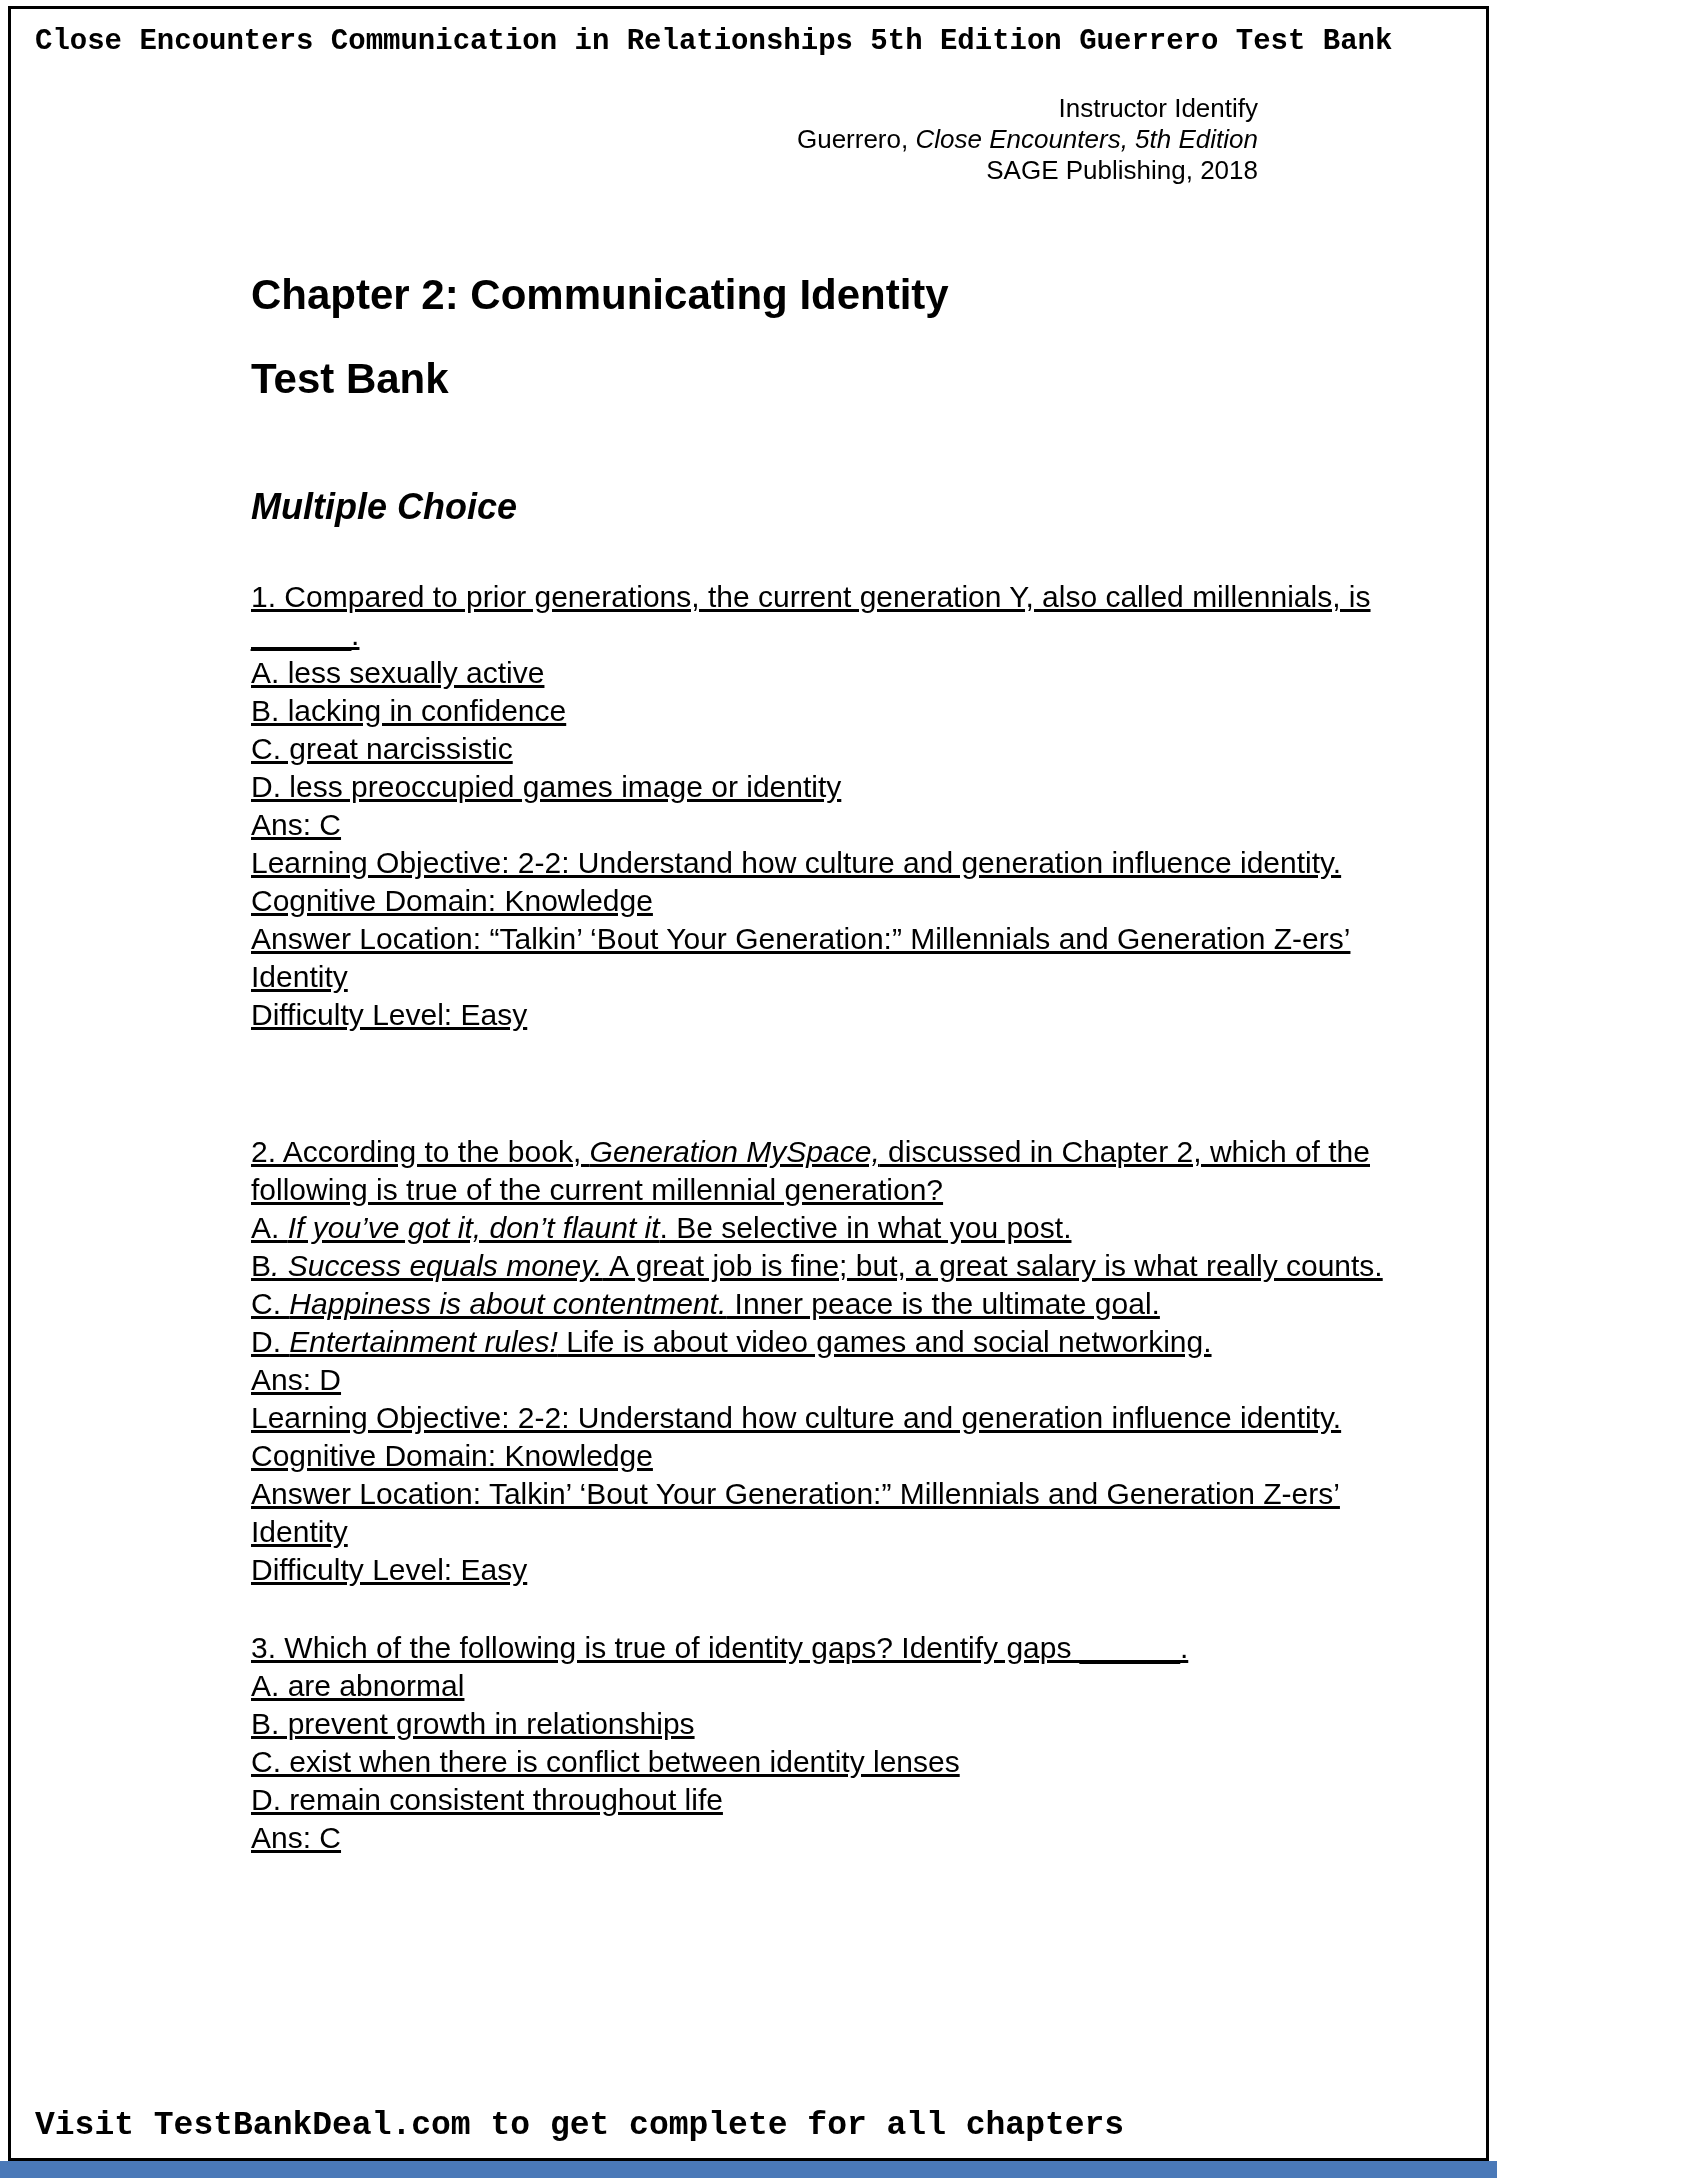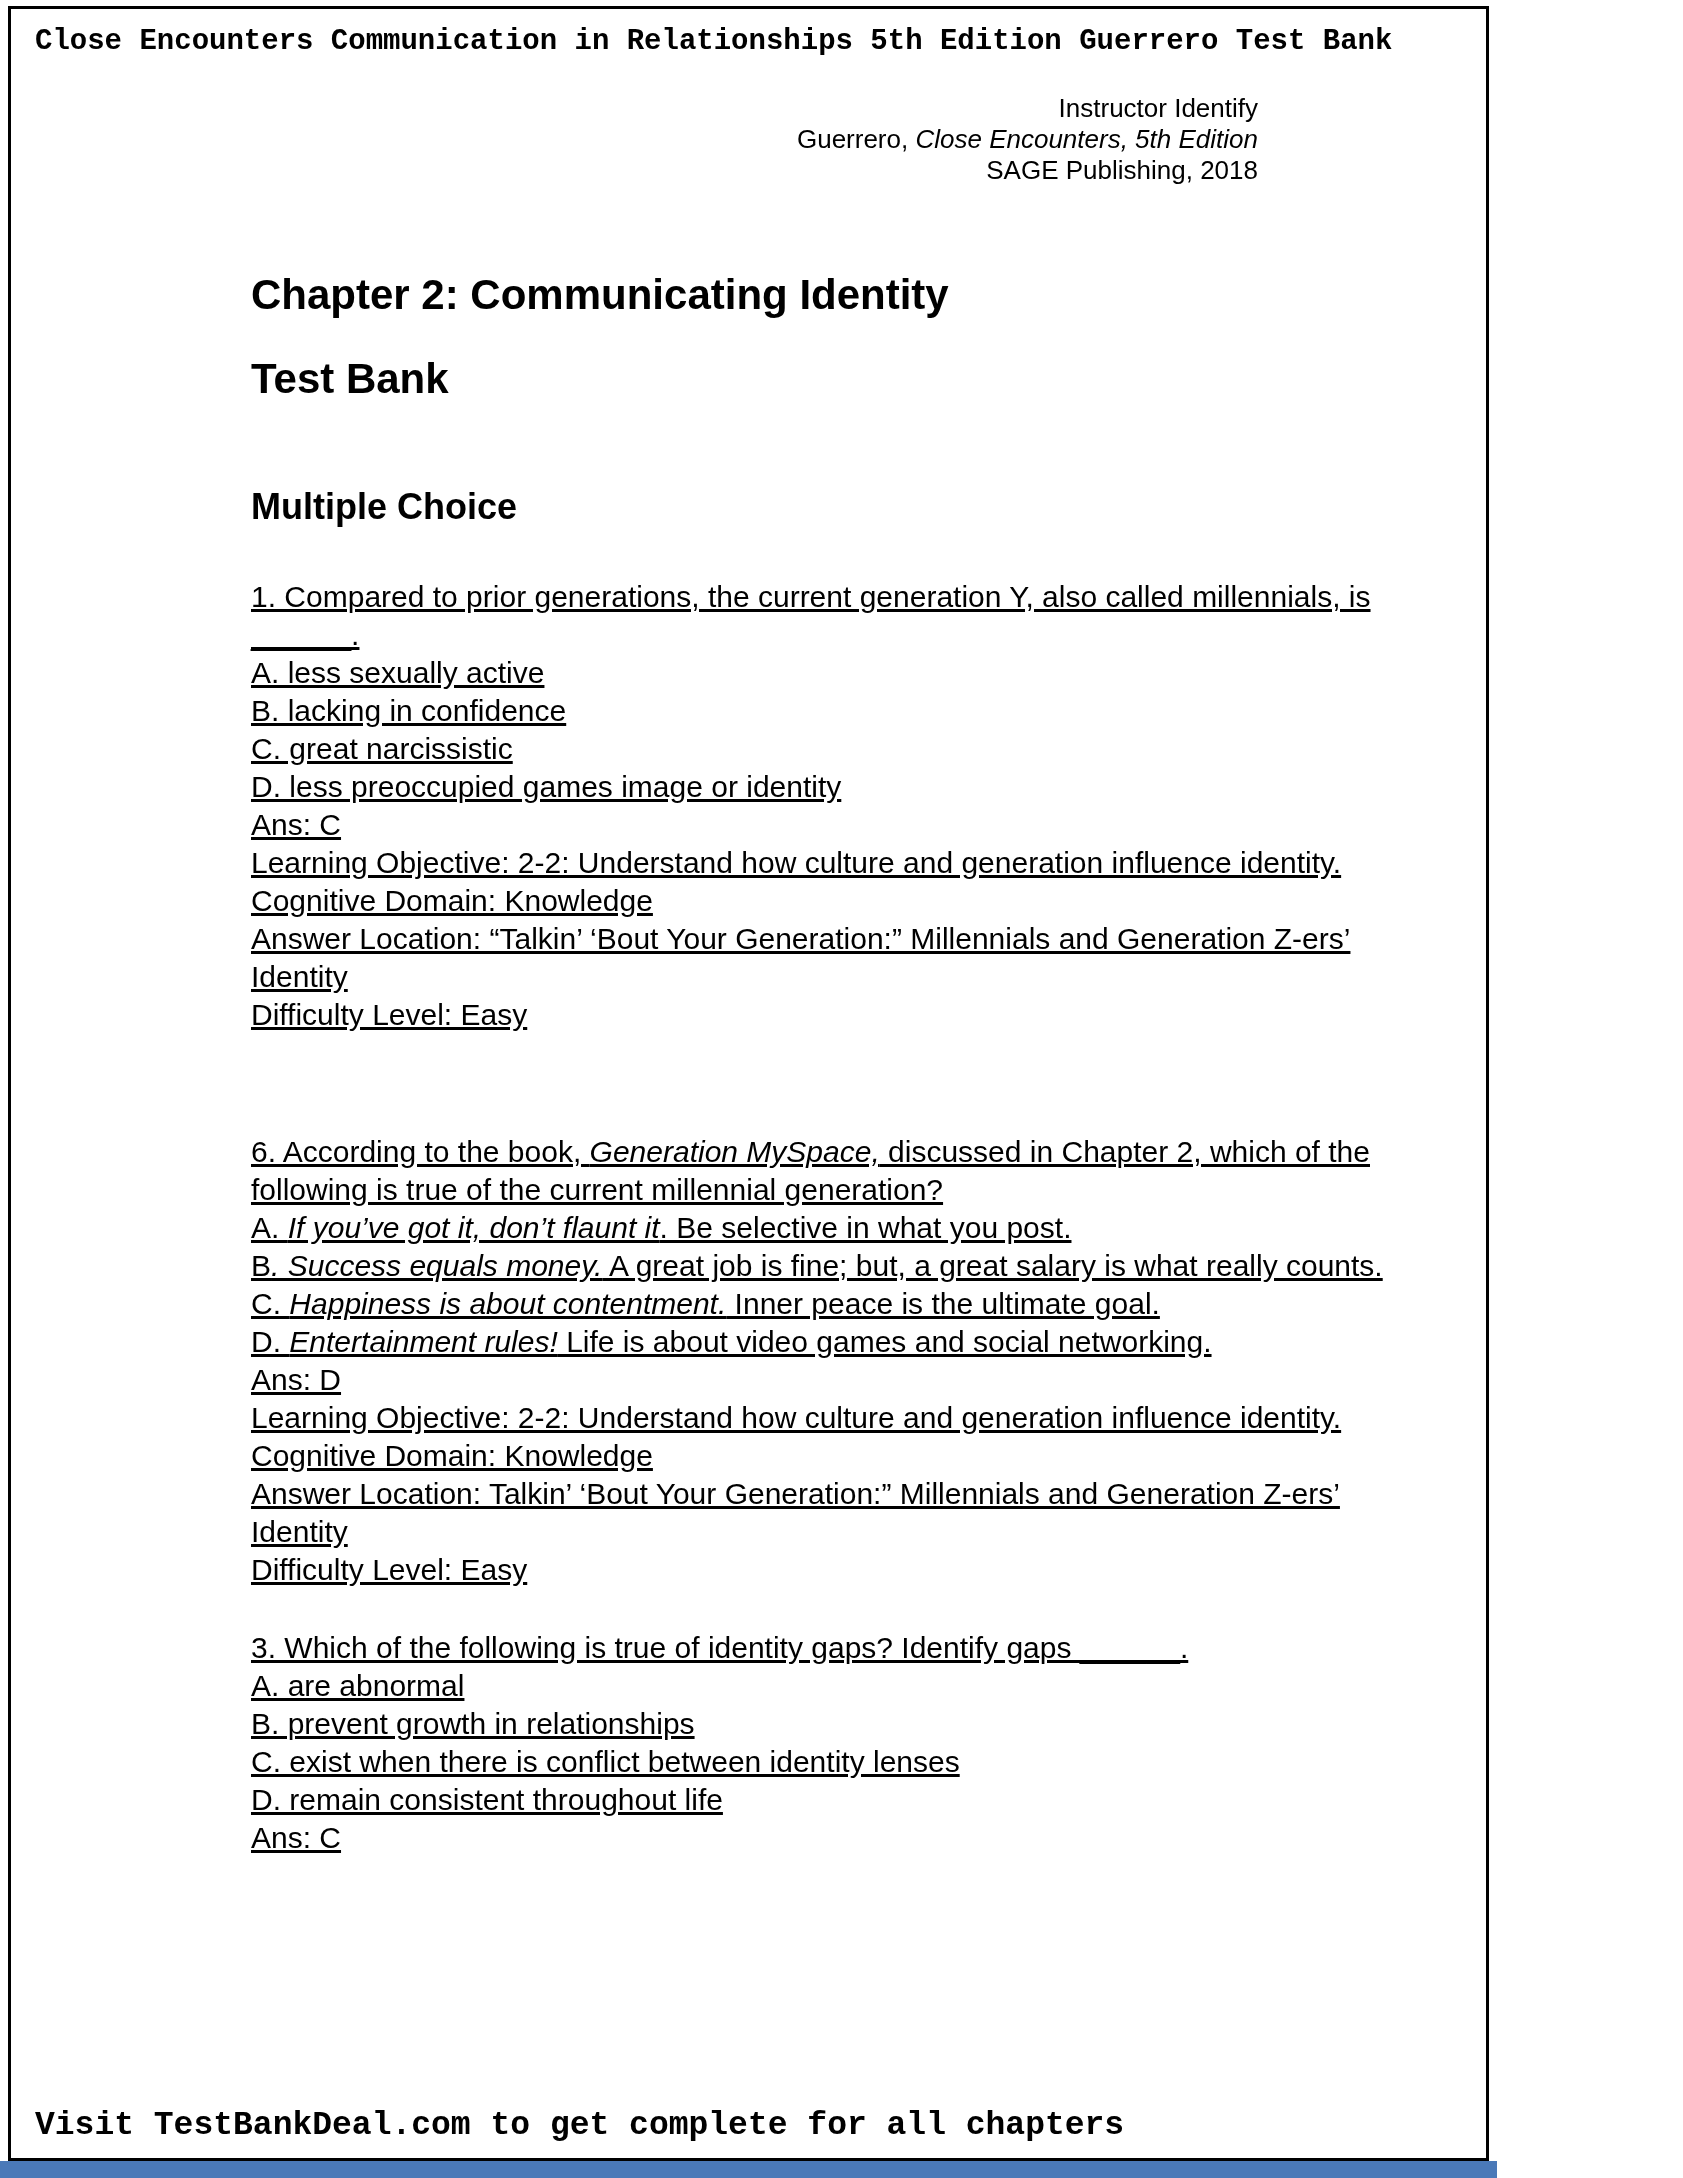--- a/index.html
+++ b/index.html
@@ -48,20 +48,21 @@
     font-size: 42px;
     line-height: 48px;
     font-weight: bold;
     margin-top: 36px;
   }
   .section-heading {
     font-size: 36px;
     line-height: 42px;
     font-weight: bold;
     margin-top: 83px;
+    font-style: italic;
   }
   .questions { margin-top: 50px; }
   .question { margin-bottom: 40px; text-decoration: underline; }
   .question.gap-lg { margin-bottom: 99px; }
   .para { min-height: 38px; }
   .it { font-style: italic; margin-top: 31px; }
   .footer-text {
     position: absolute;
     left: 24px;
     top: 2097px;
@@ -105,21 +106,21 @@
               <div class="para"><span>B. lacking in confidence</span></div>
               <div class="para"><span>C. great narcissistic</span></div>
               <div class="para"><span>D. less preoccupied games image or identity</span></div>
               <div class="para"><span>Ans: C</span></div>
               <div class="para"><span>Learning Objective: 2-2: Understand how culture and generation influence identity.</span></div>
               <div class="para"><span>Cognitive Domain: Knowledge</span></div>
               <div class="para"><span>Answer Location: “Talkin’ ‘Bout Your Generation:” Millennials and Generation Z-ers’ Identity</span></div>
               <div class="para"><span>Difficulty Level: Easy</span></div>
             </div>
           <div class="question">
-              <div class="para"><span>6. According to the book, </span><span class="it">Generation MySpace,</span><span> discussed in Chapter 2, which of the following is true of the current millennial generation?</span></div>
+              <div class="para"><span>2. According to the book, </span><span class="it">Generation MySpace,</span><span> discussed in Chapter 2, which of the following is true of the current millennial generation?</span></div>
               <div class="para"><span>A. </span><span class="it">If you’ve got it, don’t flaunt it</span><span>. Be selective in what you post.</span></div>
               <div class="para"><span>B</span><span class="it">. Success equals money.</span><span> A great job is fine; but, a great salary is what really counts.</span></div>
               <div class="para"><span>C. </span><span class="it">Happiness is about contentment.</span><span> Inner peace is the ultimate goal.</span></div>
               <div class="para"><span>D. </span><span class="it">Entertainment rules!</span><span> Life is about video games and social networking.</span></div>
               <div class="para"><span>Ans: D</span></div>
               <div class="para"><span>Learning Objective: 2-2: Understand how culture and generation influence identity.</span></div>
               <div class="para"><span>Cognitive Domain: Knowledge</span></div>
               <div class="para"><span>Answer Location: Talkin’ ‘Bout Your Generation:” Millennials and Generation Z-ers’ Identity</span></div>
               <div class="para"><span>Difficulty Level: Easy</span></div>
             </div>

